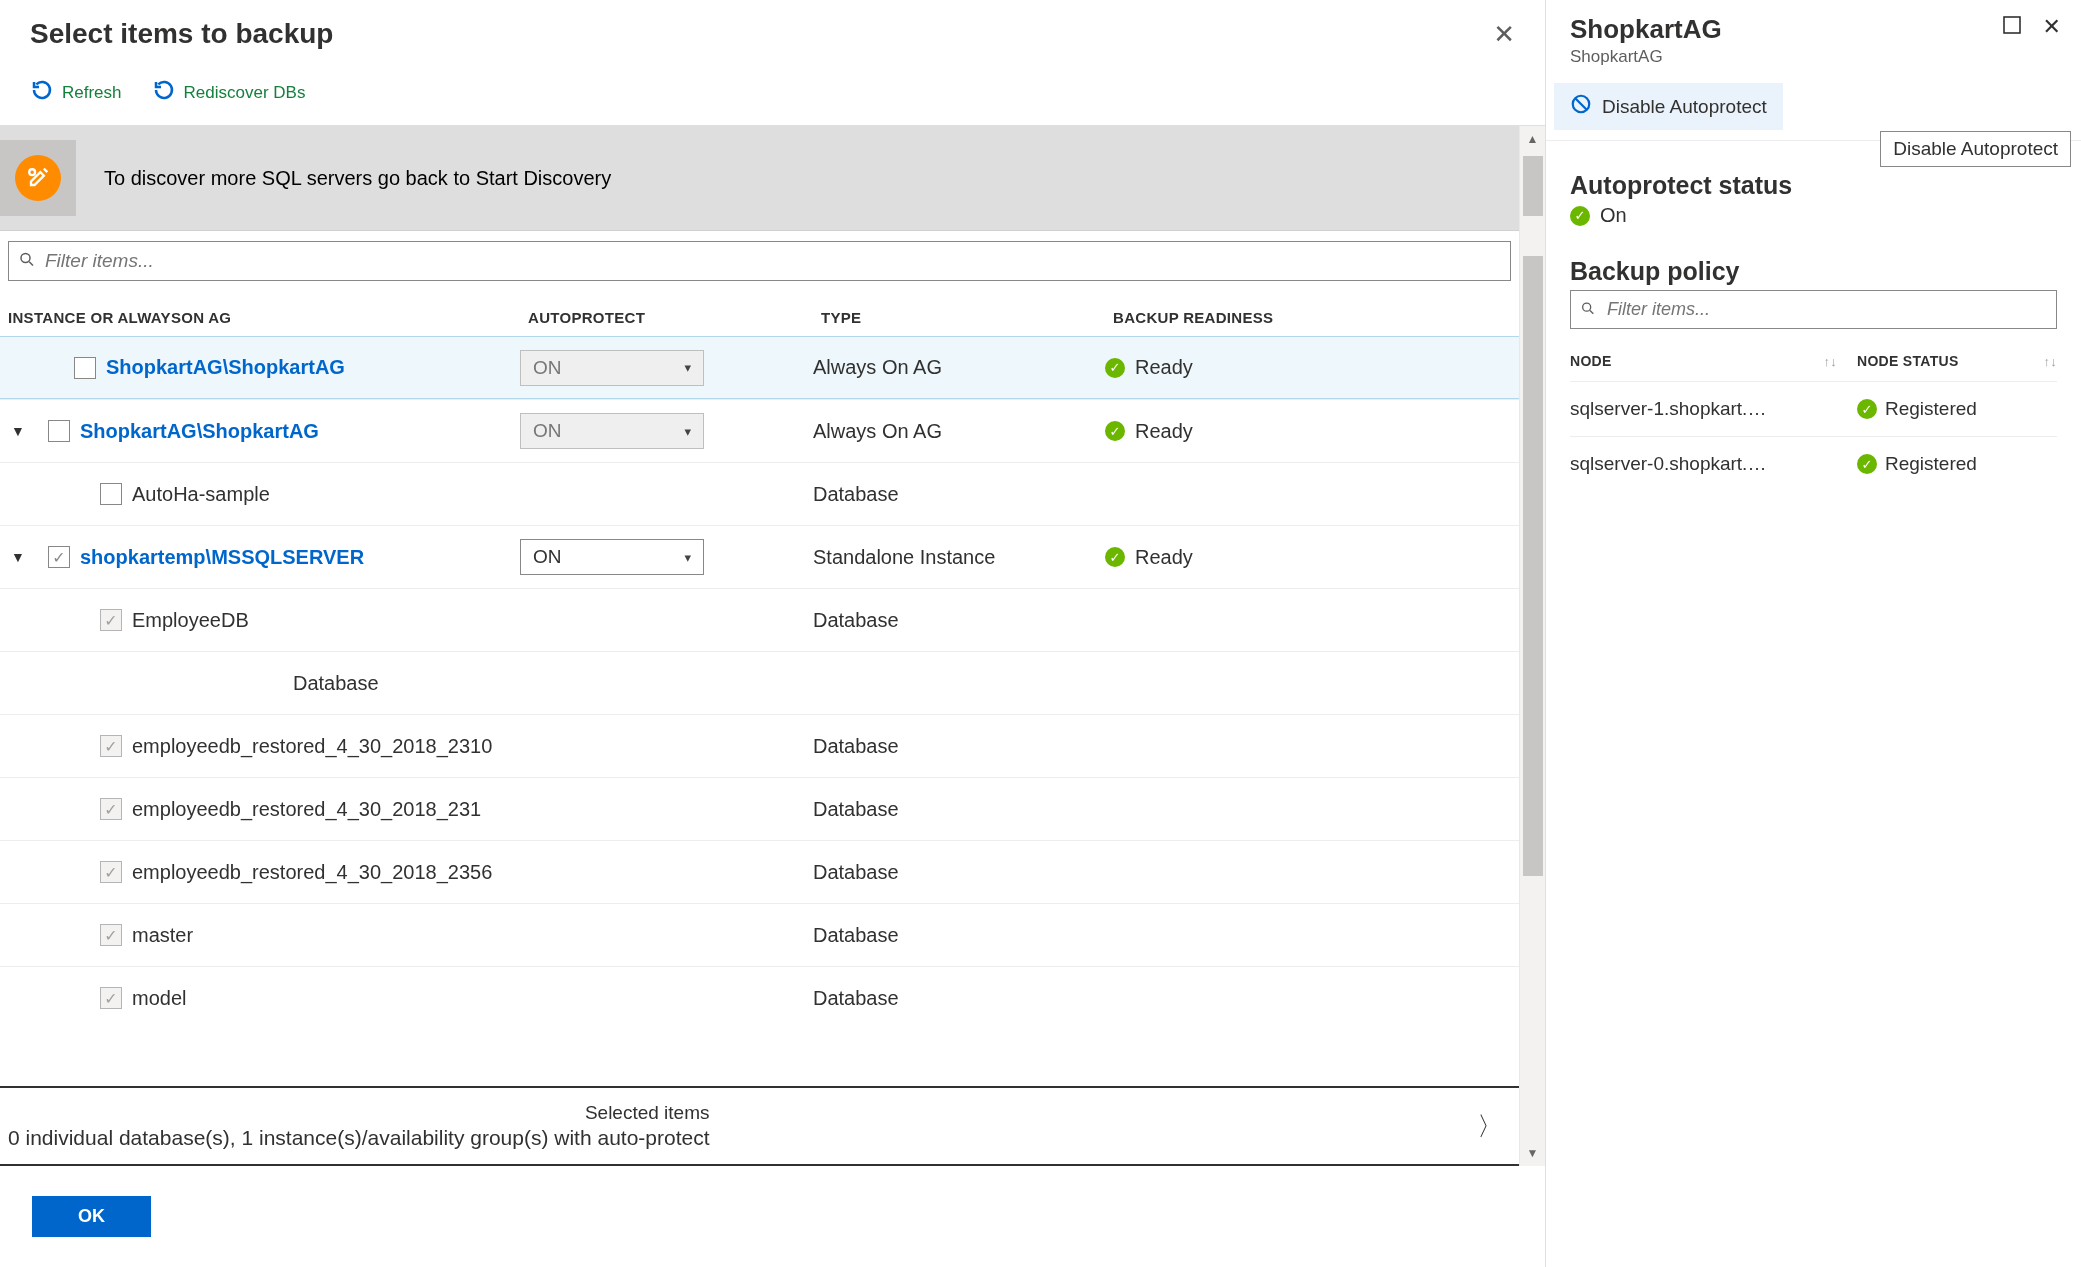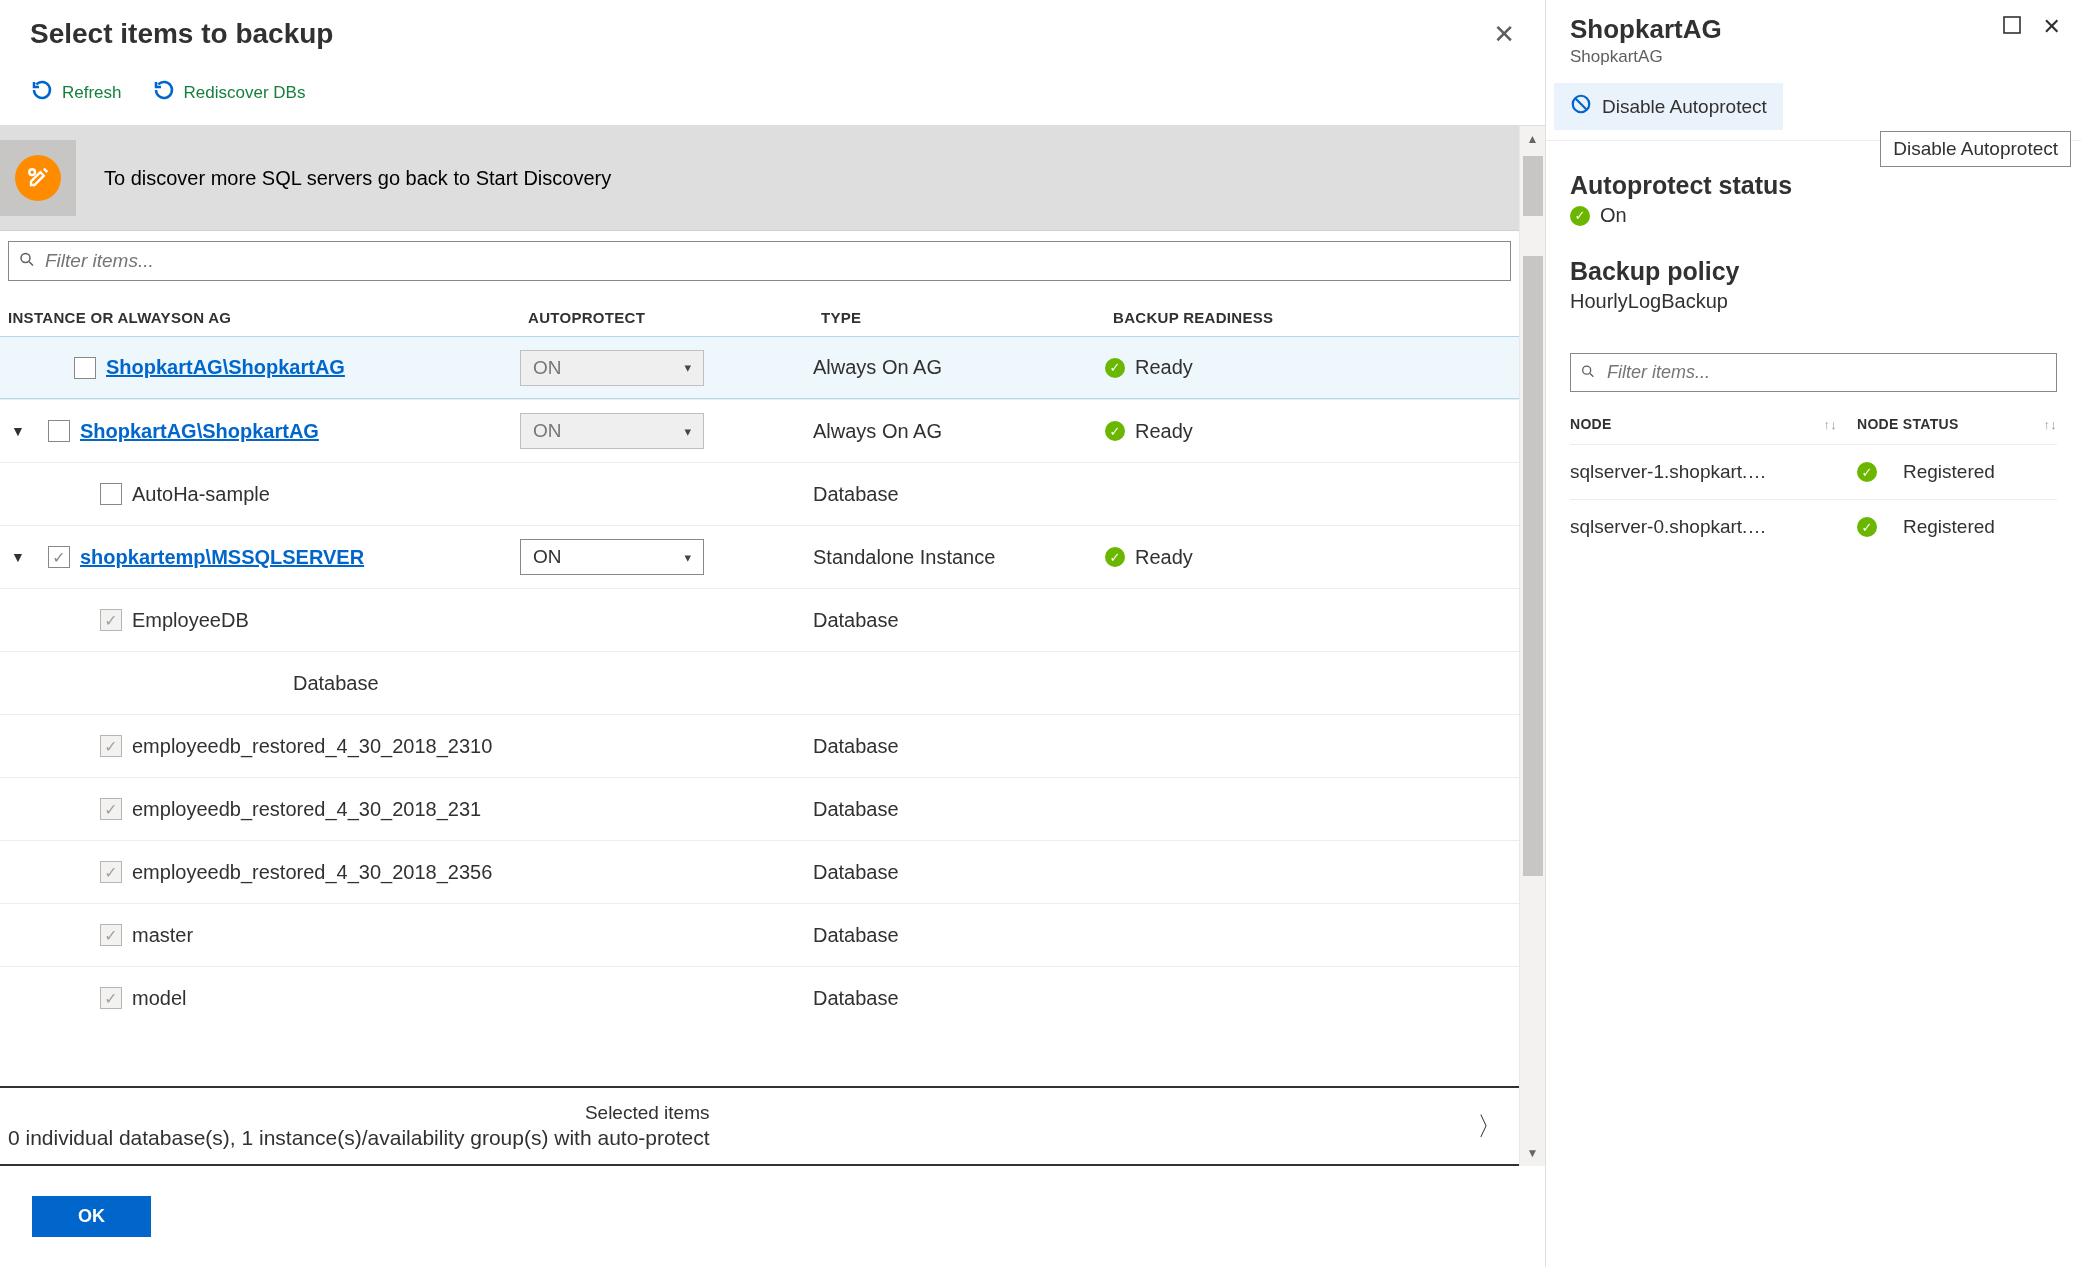--- a/index.html
+++ b/index.html
@@ -207,21 +207,21 @@
   .chk.checked::after {
     content: "✓";
     color: #8a8886;
     font-size: 16px;
   }
   .chk.disabled {
     background: #f3f2f1;
     border-color: #b5b5b5;
   }
   .chk.disabled.checked::after { color: #a0a0a0; }
-  .link { color: #0066cc; font-weight: 600; cursor: pointer; text-decoration: underline; }
+  .link { color: #0066cc; font-weight: 600; cursor: pointer; }
   .plain { color: #323130; }
 
   .ap-select {
     border: 1px solid #8a8886;
     background: #fff;
     height: 36px;
     width: 184px;
     display: flex;
     align-items: center;
     justify-content: space-between;
@@ -322,21 +322,21 @@
   .rp-col1 { flex: 1; display:flex; justify-content:space-between; align-items:center; padding-right: 20px;}
   .rp-col2 { width: 200px; display:flex; justify-content:space-between; align-items:center;}
   .sort-icon { color: #999; font-size: 13px; }
   .rp-row {
     display:flex; align-items:center;
     border-top:1px solid #ededed;
     padding: 16px 0;
     font-size: 19px;
   }
   .rp-row .c1 { flex:1; padding-right: 20px; overflow:hidden; white-space:nowrap; text-overflow:ellipsis;}
-  .rp-row .c2 { width: 200px; display:flex; align-items:center; gap:26px;}
+  .rp-row .c2 { width: 200px; display:flex; align-items:center; gap:8px;}
 
   .tooltip-box {
     position: absolute;
     border: 1px solid #8a8886;
     background: #fff;
     padding: 6px 12px;
     font-size: 19px;
     color: #323130;
     white-space: nowrap;
   }
@@ -600,21 +600,20 @@
       <span>Disable Autoprotect</span>
     </div>
 
     <div class="rp-sec-title">Autoprotect status</div>
     <div class="rp-on">
       <span class="ok-circle"></span>
       <span>On</span>
     </div>
 
     <div class="rp-sec-title">Backup policy</div>
-    <div class="rp-policy">HourlyLogBackup</div>
 
     <div class="rp-filter-box">
       <span class="search-icon" style="position:absolute;left:10px;top:50%;transform:translateY(-50%);">
         <svg width="16" height="16" viewBox="0 0 24 24" fill="none" stroke="#605e5c" stroke-width="2">
             <circle cx="10" cy="10" r="6"></circle>
             <path d="M20 20l-5-5"></path>
           </svg>
       </span>
       <input class="rp-filter-input" placeholder="Filter items..." style="">
     </div>

